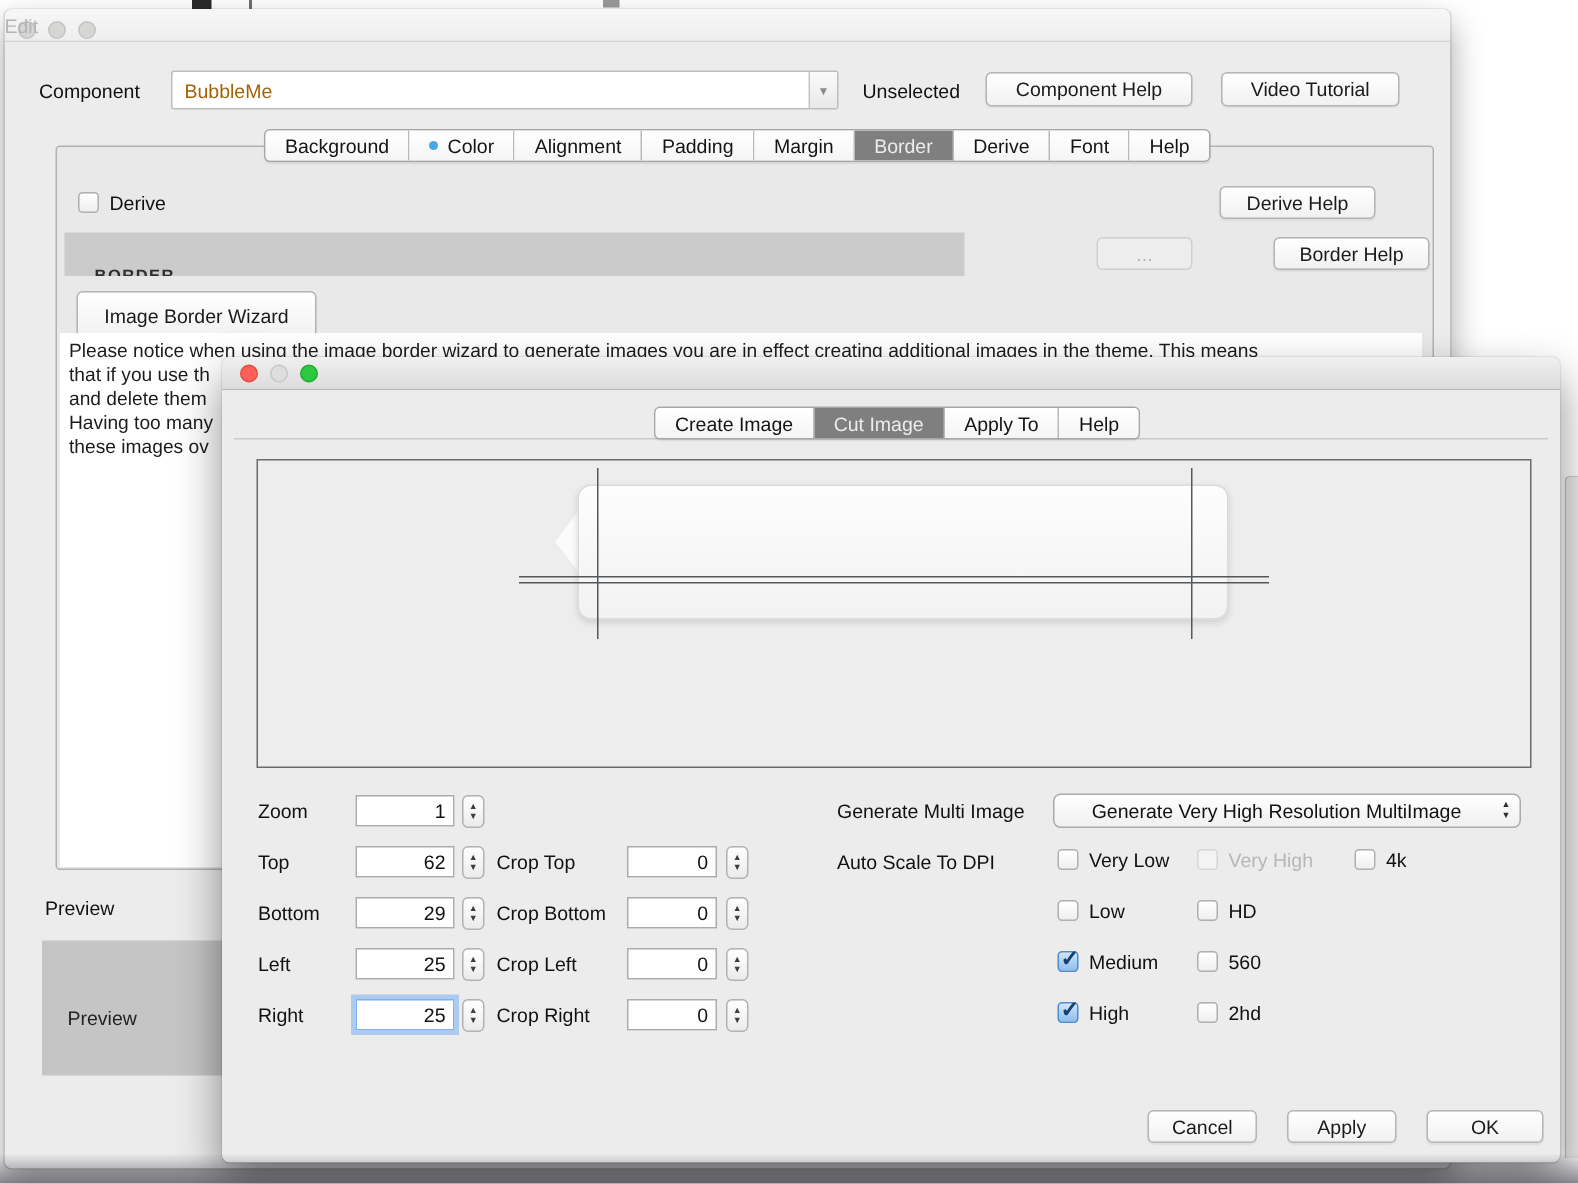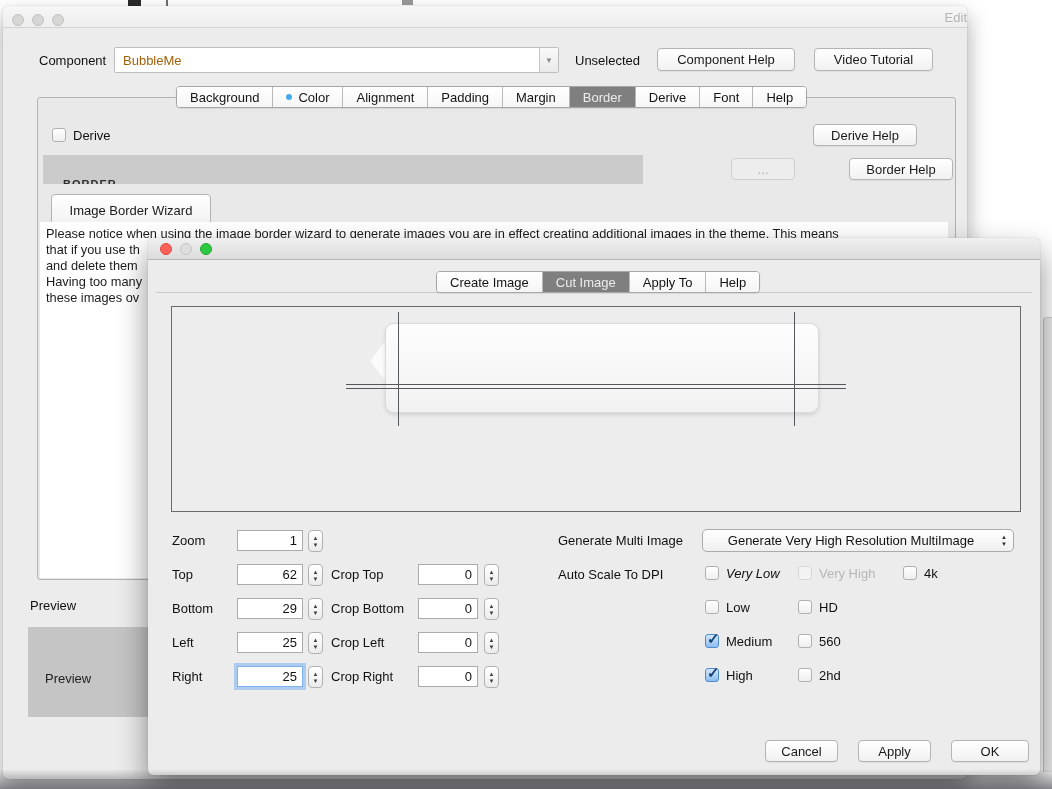--- a/index.html
+++ b/index.html
@@ -70,21 +70,21 @@
   #edit-window {
     position:absolute; left:3px; top:6px; width:964px; height:773px;
     background:#ececec; border-radius:5px;
     box-shadow:0 10px 22px rgba(0,0,0,0.35), 0 0 1px rgba(0,0,0,0.35);
   }
   #edit-titlebar {
     position:absolute; left:0; top:0; right:0; height:22px;
     background:linear-gradient(#f7f7f7,#eeeeee); border-bottom:1px solid #d4d4d4;
     border-radius:5px 5px 0 0;
   }
-  #edit-title { position:absolute; left:0; right:0; top:4px; text-align:right; font-size:13px; color:#b4b4b4; }
+  #edit-title { position:absolute; left:0; right:0; top:4px; text-align:left; font-size:13px; color:#b4b4b4; }
 
   #edit-combo {
     position:absolute; left:111px; top:41px; width:445px; height:26px;
     background:#fff; border:1px solid #bdbdbd; border-radius:2px;
     display:flex; align-items:center;
   }
   #edit-combo .combo-text { flex:1; padding:0 8px; font-size:13px; color:#a16207; }
   #edit-combo .combo-arrow {
     width:19px; height:100%; border-left:1px solid #c6c6c6;
     background:linear-gradient(#fafafa,#e9e9e9); display:flex; align-items:center; justify-content:center;
@@ -179,21 +179,21 @@
   <div class="frag" style="left:402px;top:0;width:11px;height:5px;background:#9a9a9a;"></div>
 
   <div id="edit-window">
     <div id="edit-titlebar">
       <span class="traffic" style="left:9px;top:8px;background:#d6d6d4;border:1px solid #c2c2c0;"></span>
       <span class="traffic" style="left:29px;top:8px;background:#d6d6d4;border:1px solid #c2c2c0;"></span>
       <span class="traffic" style="left:49px;top:8px;background:#d6d6d4;border:1px solid #c2c2c0;"></span>
       <div id="edit-title">Edit</div>
     </div>
 
-    <div class="lbl" style="left:23px;top:47px;margin-left:13px;">Component</div>
+    <div class="lbl" style="left:23px;top:47px;">Component</div>
     <div id="edit-combo">
       <span class="combo-text">BubbleMe</span>
       <span class="combo-arrow">▼</span>
     </div>
     <div class="lbl" style="left:572px;top:47px;">Unselected</div>
     <div class="btn" style="left:654px;top:42px;width:138px;height:23px;">Component Help</div>
     <div class="btn" style="left:811px;top:42px;width:119px;height:23px;">Video Tutorial</div>
 
     <div id="edit-panel"></div>
 
@@ -352,21 +352,21 @@
     <div id="multi-dropdown">
       <span>Generate Very High Resolution MultiImage</span>
       <span class="updown">
           <span>▲</span>
           <span>▼</span>
         </span>
     </div>
 
     <div class="lbl" style="left:410px;top:329px;">Auto Scale To DPI</div>
 
-    <div class="cb" style="left:557px;top:327px;font-style:italic;">
+    <div class="cb" style="left:557px;top:327px;">
       <span class="cbbox"></span>
       <span>Very Low</span>
     </div>
     <div class="cb disabled" style="left:650px;top:327px;">
       <span class="cbbox"></span>
       <span>Very High</span>
     </div>
     <div class="cb" style="left:755px;top:327px;">
       <span class="cbbox"></span>
       <span>4k</span>

